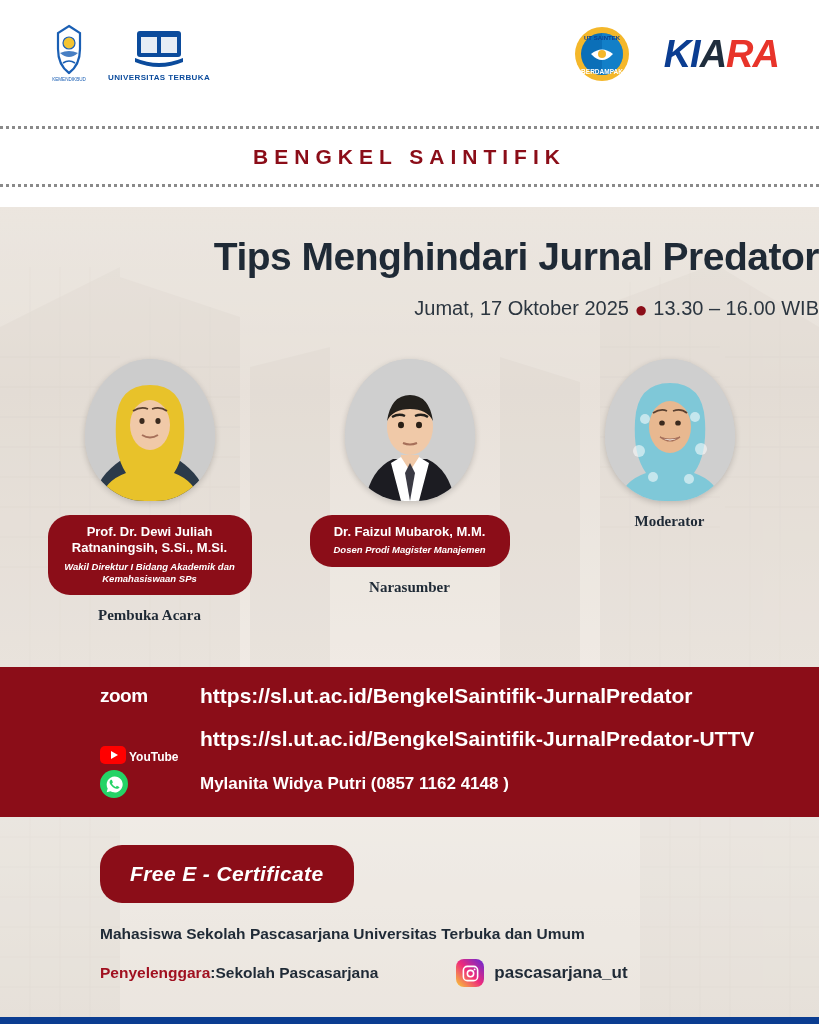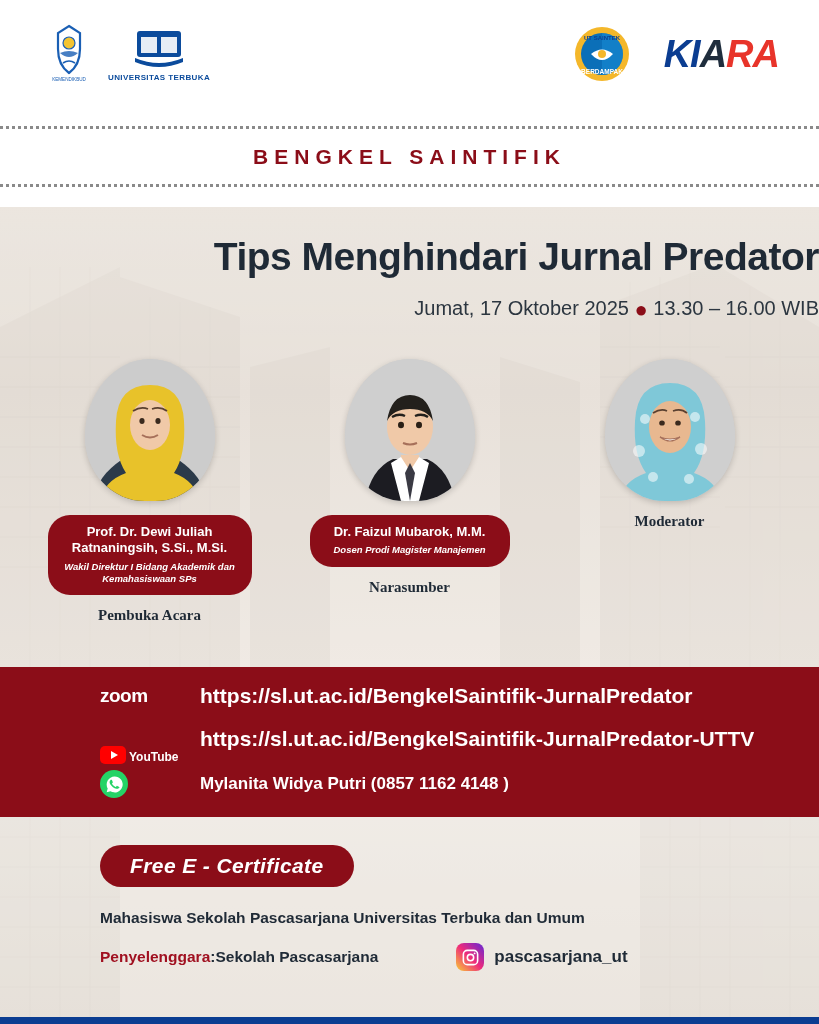--- a/index.html
+++ b/index.html
@@ -169,21 +169,21 @@
     height: 200px;
     background: linear-gradient(180deg,#f0ece7 0%, #e9e3dc 100%);
     overflow: hidden;
   }
   .lower-bg { position: absolute; inset: 0; opacity: 0.40; }
   .lower-inner { position: relative; z-index: 3; padding: 28px 0 0 100px; }
   .cert-pill {
     display: inline-block;
     background: #8b0d18; color: #ffffff;
     font-size: 21px; font-weight: bold; font-style: italic;
-    padding: 9px 30px; border-radius: 22px;
+    padding: 17px 30px; border-radius: 22px;
     letter-spacing: 0.4px;
   }
   .audience {
     margin-top: 22px;
     font-size: 15.5px; font-weight: bold; color: #1f2a36;
   }
   .org-row {
     margin-top: 16px;
     display: flex; align-items: center;
   }

